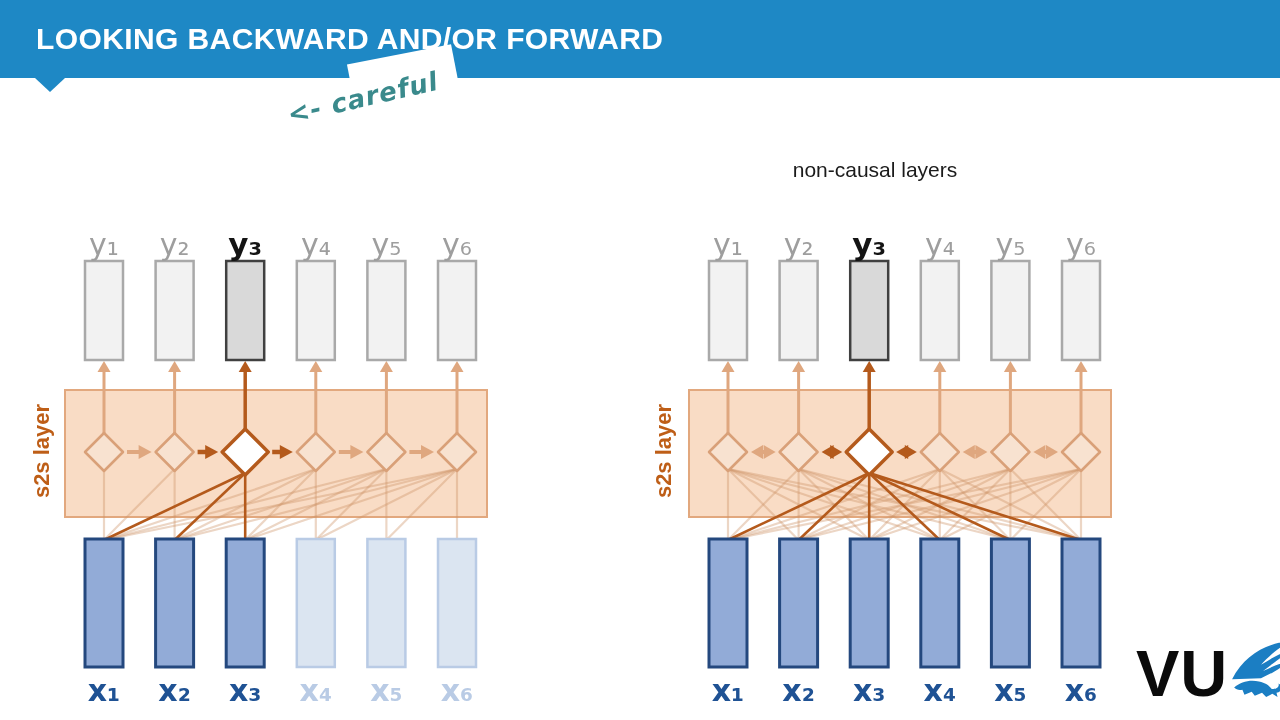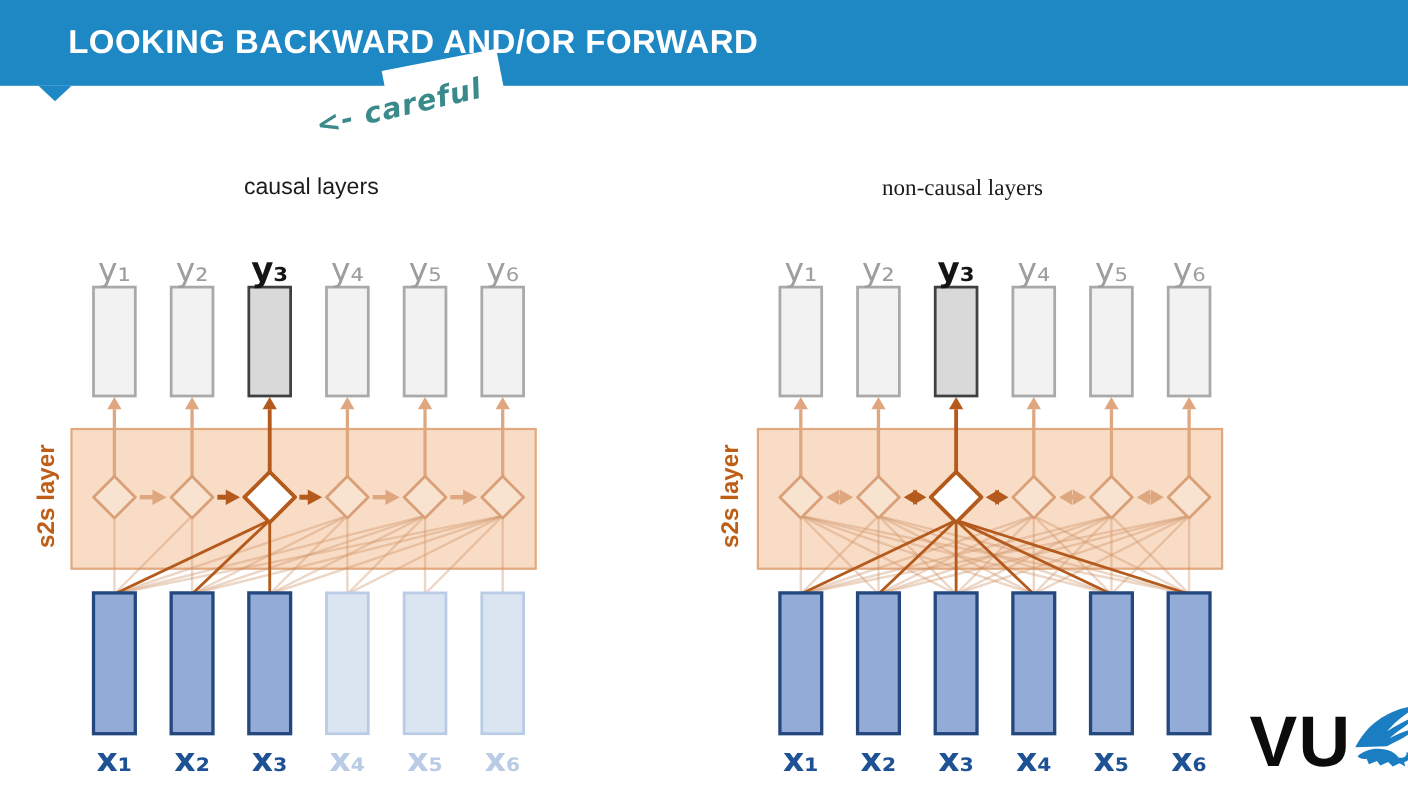--- a/index.html
+++ b/index.html
@@ -1,30 +1,30 @@
 <!DOCTYPE html>
 <html><head>
 <meta charset="utf-8">
 <style>
   html,body{margin:0;padding:0;background:#ffffff;}
   .slide{position:relative;width:1280px;height:720px;overflow:hidden;background:#ffffff;
          font-family:"Liberation Sans","DejaVu Sans",sans-serif;}
   .header{position:absolute;left:0;top:0;width:1280px;height:78px;background:#1E88C5;z-index:3;}
-  .title{position:absolute;left:62px;top:0;height:78px;line-height:78px;color:#ffffff;
+  .title{position:absolute;left:36px;top:0;height:78px;line-height:78px;color:#ffffff;
          font-size:30px;font-weight:700;letter-spacing:0.4px;white-space:nowrap;}
   .notch{position:absolute;left:35px;top:78px;width:0;height:0;z-index:3;
          border-left:15px solid transparent;border-right:15px solid transparent;border-top:14px solid #1E88C5;}
   .wedge{position:absolute;left:350px;top:54px;width:106px;height:42px;background:#ffffff;
          transform:rotate(-11deg);z-index:4;}
   .careful{position:absolute;left:288px;top:100px;width:175px;transform:rotate(-13deg);
          transform-origin:left center;color:#3A8A8C;font-style:italic;font-weight:700;
          font-size:26px;letter-spacing:1px;z-index:5;font-family:"DejaVu Sans",sans-serif;white-space:nowrap;}
   .caption{position:absolute;top:158px;width:300px;text-align:center;font-size:21px;color:#1b1b1b;z-index:2;}
   .caption-left{left:133px;}
-  .caption-right{left:725px;font-family:Liberation Serif, serif;}
+  .caption-right{left:725px;}
   .s2s-label{position:absolute;width:100px;text-align:center;transform:rotate(-90deg);
          color:#BE5E17;font-size:22px;font-weight:600;z-index:2;white-space:nowrap;}
   .s2s-left{left:-8px;top:438px;}
   .s2s-right{left:614px;top:438px;}
   #diagram-svg{position:absolute;left:0;top:0;z-index:1;}
   #diagram-svg text{font-family:"DejaVu Sans",sans-serif;}
   .logo{position:absolute;left:1136px;top:646px;display:flex;align-items:flex-start;z-index:2;}
   .logo-text{font-size:65px;font-weight:700;color:#0b0b0b;letter-spacing:1px;line-height:56px;}
   .logo-icon{margin-left:2px;margin-top:-6px;}
 </style>
@@ -33,21 +33,20 @@
 
 <div class="slide">
 
   <div class="header">
     <div class="title">LOOKING BACKWARD AND/OR FORWARD</div>
   </div>
   <div class="notch"></div>
   <div class="wedge"></div>
   <div class="careful">&lt;- careful</div>
 
-  <div class="caption caption-left">causal layers</div>
   <div class="caption caption-right">non-causal layers</div>
 
   <div class="s2s-label s2s-left">s2s layer</div>
   <div class="s2s-label s2s-right">s2s layer</div>
 
   <svg id="diagram-svg" width="1280" height="720" viewBox="0 0 1280 720">
       <g>
         <rect x="65" y="390" width="422" height="127" fill="#F9DCC5" stroke="#E2A87E" stroke-width="2"></rect>
         <line x1="104" y1="469" x2="104" y2="540" stroke="#CE9468" stroke-width="2.2" opacity="0.38"></line>
         <line x1="174.6" y1="469" x2="104" y2="540" stroke="#CE9468" stroke-width="2.2" opacity="0.38"></line>

